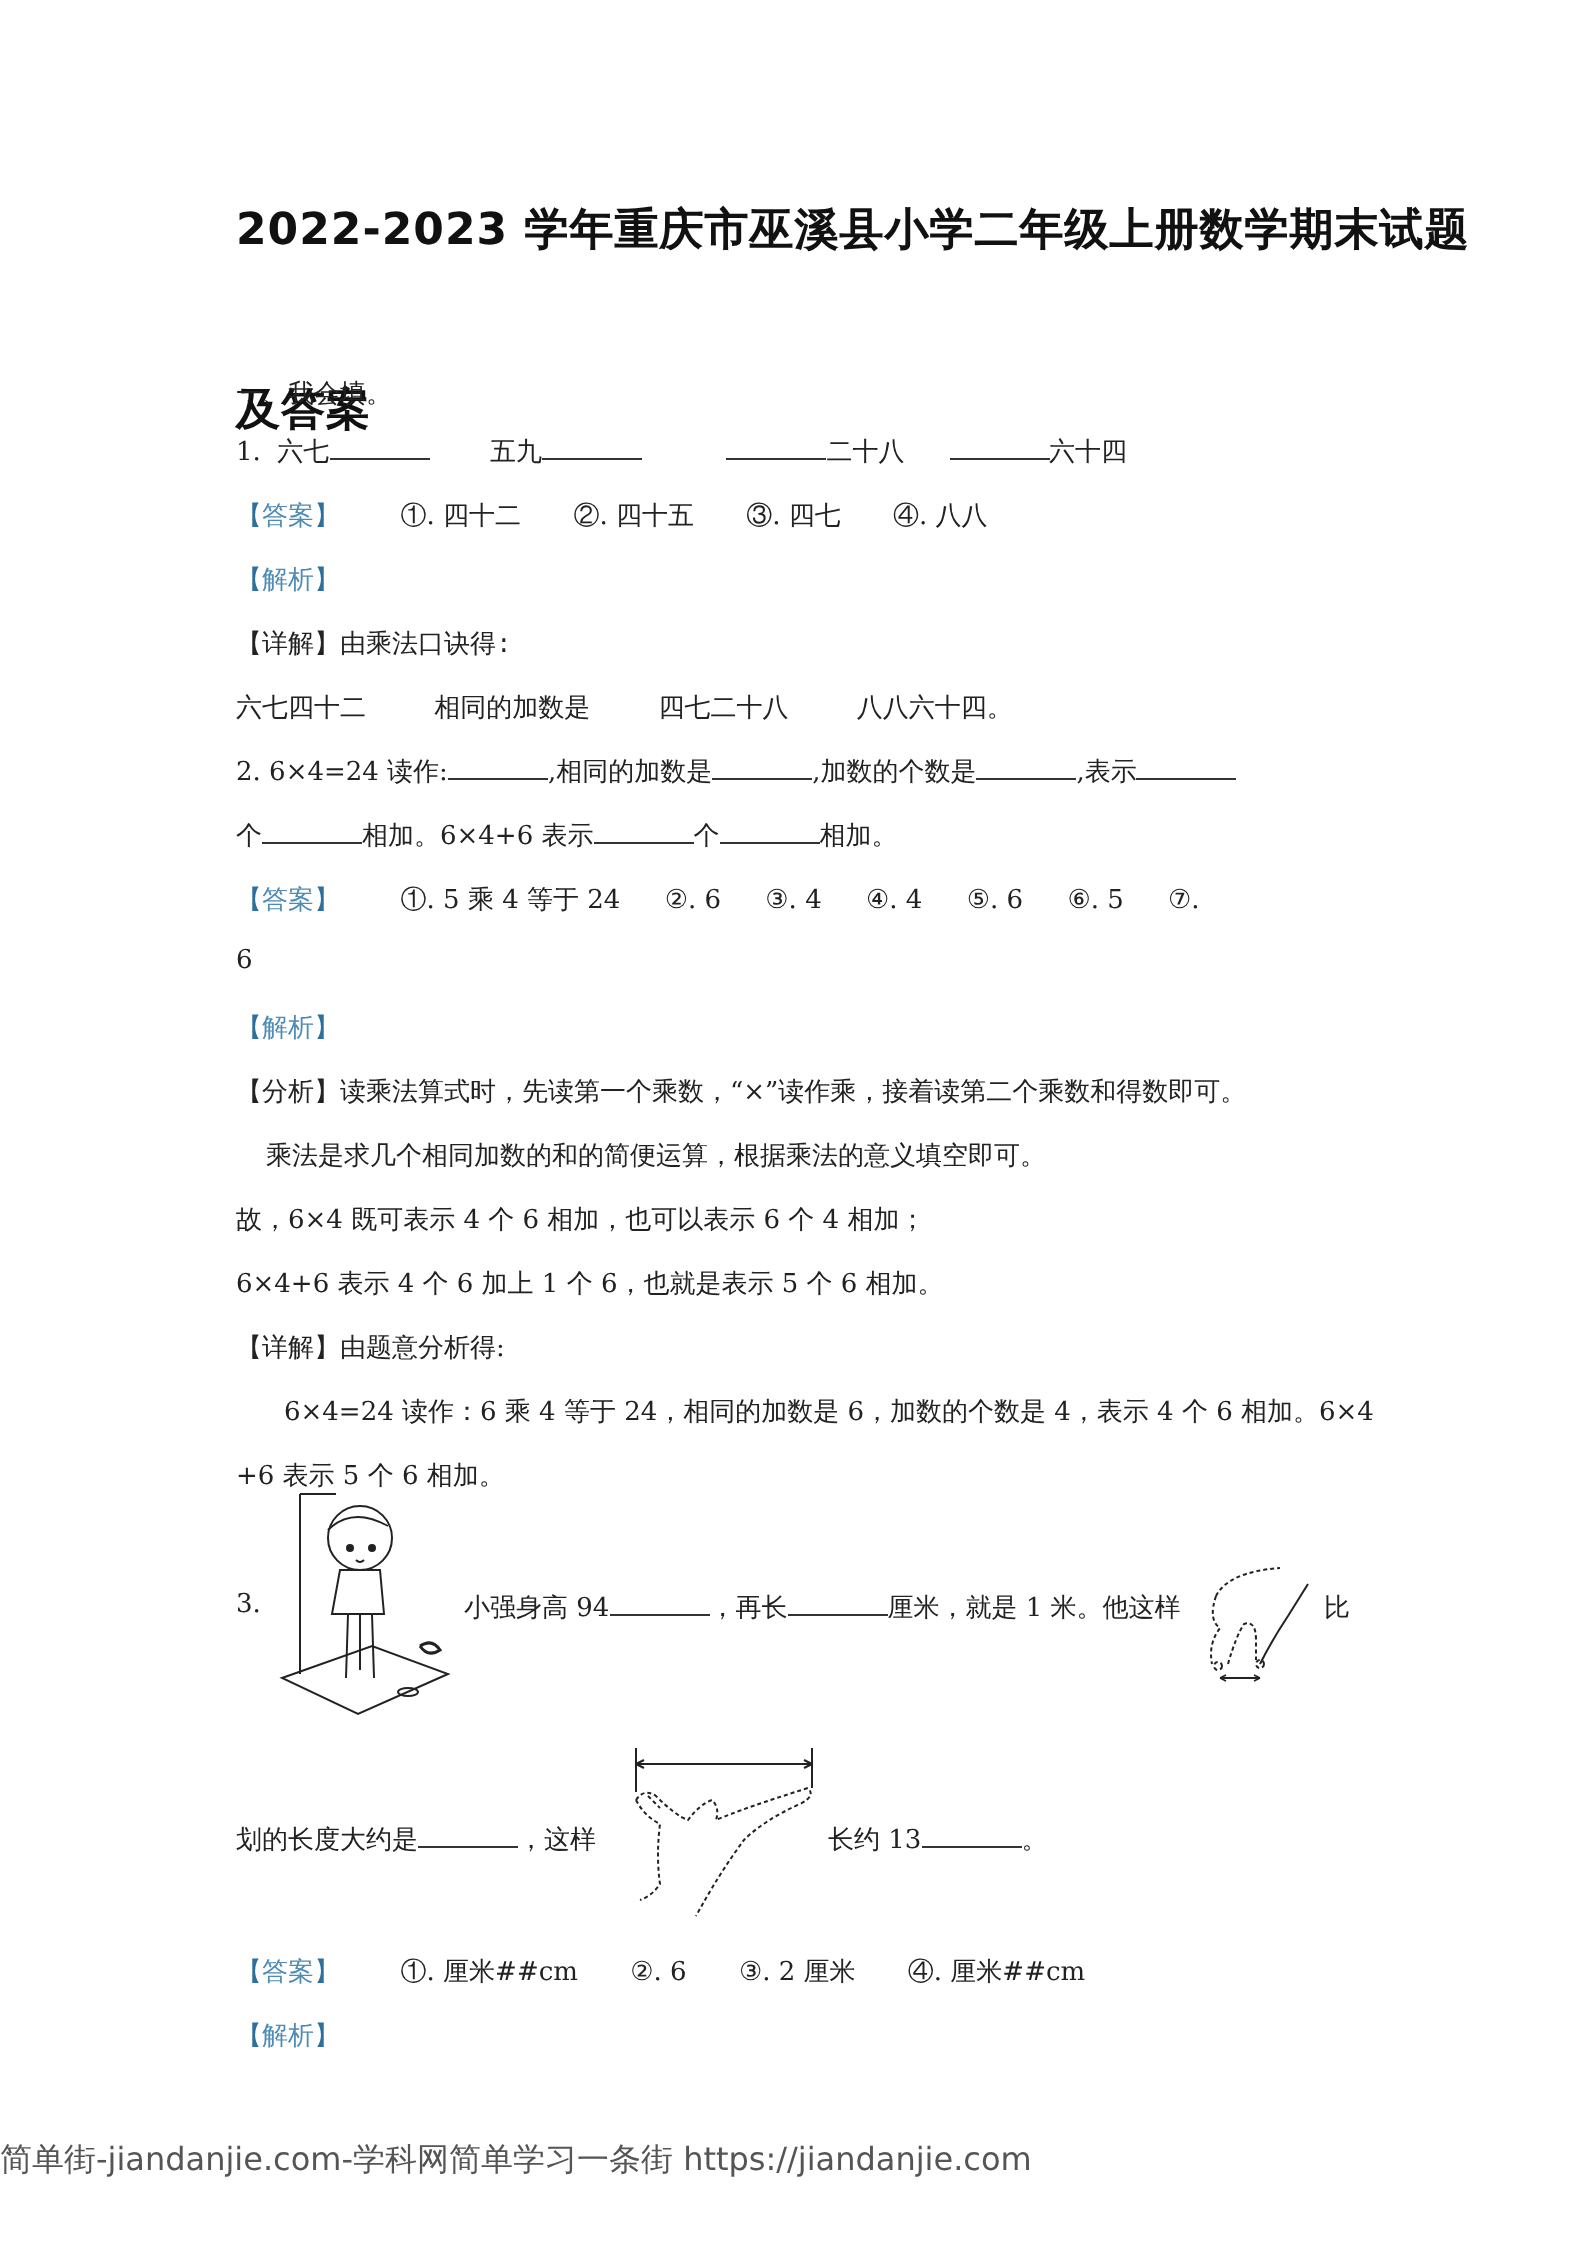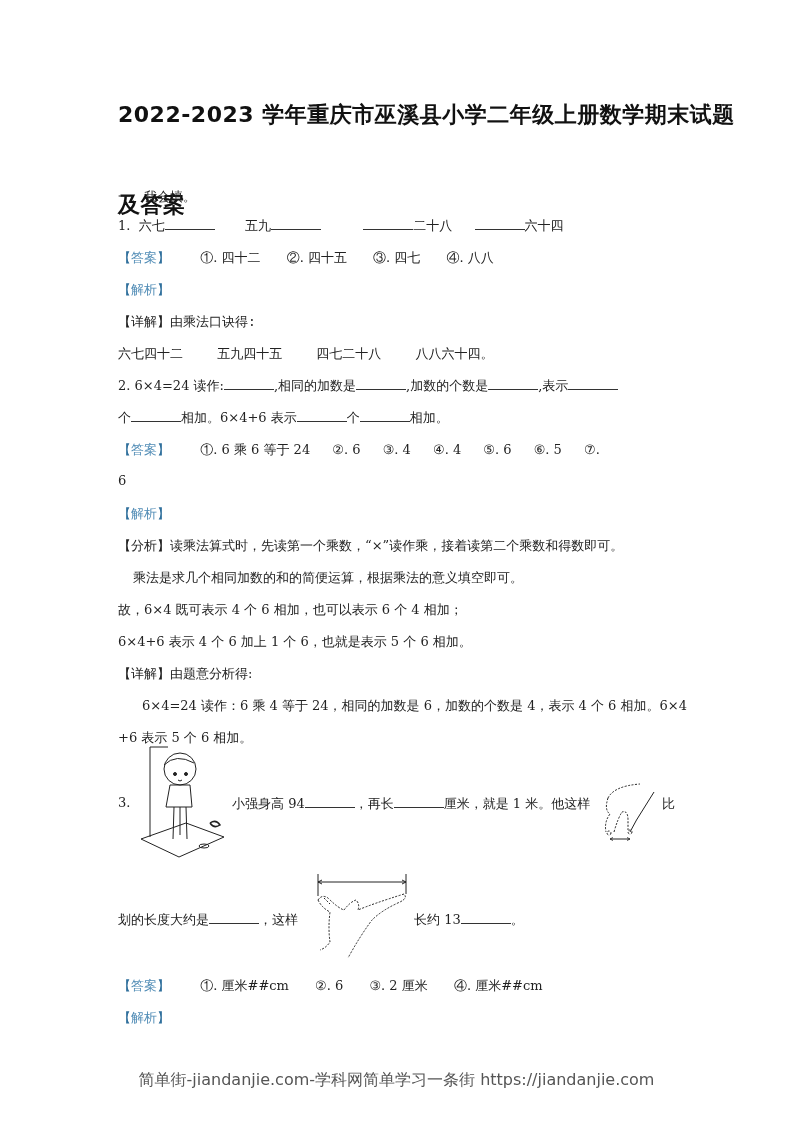--- a/index.html
+++ b/index.html
@@ -6,21 +6,21 @@
   body { width: 793px; height: 1122px; position: relative; overflow: hidden;
          font-family: "DejaVu Serif", "Liberation Serif", serif; color: #222; }
   .page { position: absolute; left: 0; top: 0; width: 793px; height: 1122px; }
   .title { position: absolute; left: 118px; font-weight: bold; font-size: 22px; color: #111; letter-spacing: 0.5px;
            font-family: "DejaVu Sans", "Liberation Sans", sans-serif; }
   .line { position: absolute; left: 118px; font-size: 13px; white-space: nowrap; color: #222; }
   .blank { display: inline-block; border-bottom: 1px solid #333; height: 12px; vertical-align: baseline; }
   .tag { color: #4f8bb5; }
   .tag b { color: #2f6f9c; font-weight: normal; }
   .gap { display: inline-block; }
-  .footer { position: absolute; left: 0; width: 793px; top: 1070px; text-align: center; font-size: 16px; color: #555;
+  .footer { position: absolute; left: 0; width: 793px; top: 1070px; text-align: left; font-size: 16px; color: #555;
             font-family: "DejaVu Sans", "Liberation Sans", sans-serif; }
   svg { position: absolute; }
 </style>
 </head>
 <body>
 
 <div class="page">
 
   <div class="title" style="top:100px;">2022-2023 学年重庆市巫溪县小学二年级上册数学期末试题</div>
   <div class="title" style="top:146px;margin-top:44px;">及答案</div>
@@ -50,37 +50,37 @@
   <div class="line" style="top:281px;">
     <span class="tag"><b>【</b><span>解析</span><b>】</b></span>
   </div>
 
   <div class="line" style="top:313px;font-family:Liberation Mono, monospace;">
     <span>【</span><span>详解</span><span>】</span><span>由乘法口诀得:</span>
   </div>
 
   <div class="line" style="top:345px;">
     <span>六七四十二</span><span class="gap" style="width:30px"></span>
-    <span>五九四十五</span><span class="gap" style="width:30px"></span>
+    <span>相同的加数是</span><span class="gap" style="width:30px"></span>
     <span>四七二十八</span><span class="gap" style="width:30px"></span>
     <span>八八六十四。</span>
   </div>
 
   <div class="line" style="top:377px;">
     <span>2.</span>&nbsp;<span>6×4=24 读作:</span><span class="blank" style="width:50px"></span><span>,相同的加数是</span><span class="blank" style="width:50px"></span><span>,加数的个数是</span><span class="blank" style="width:50px"></span><span>,表示</span><span class="blank" style="width:50px"></span>
   </div>
 
   <div class="line" style="top:409px;">
     <span>个</span><span class="blank" style="width:50px"></span><span>相加。6×4+6 表示</span><span class="blank" style="width:50px"></span><span>个</span><span class="blank" style="width:50px"></span><span>相加。</span>
   </div>
 
   <div class="line" style="top:441px;">
     <span class="tag"><b>【</b><span>答案</span><b>】</b></span>
     <span class="gap" style="width:22px"></span>
-    <span>①. 6 乘 6 等于 24</span><span class="gap" style="width:18px"></span>
+    <span>①. 5 乘 4 等于 24</span><span class="gap" style="width:18px"></span>
     <span>②. 6</span><span class="gap" style="width:18px"></span>
     <span>③. 4</span><span class="gap" style="width:18px"></span>
     <span>④. 4</span><span class="gap" style="width:18px"></span>
     <span>⑤. 6</span><span class="gap" style="width:18px"></span>
     <span>⑥. 5</span><span class="gap" style="width:18px"></span>
     <span>⑦.</span>
   </div>
   <div class="line" style="top:473px;">6</div>
 
   <div class="line" style="top:505px;">

